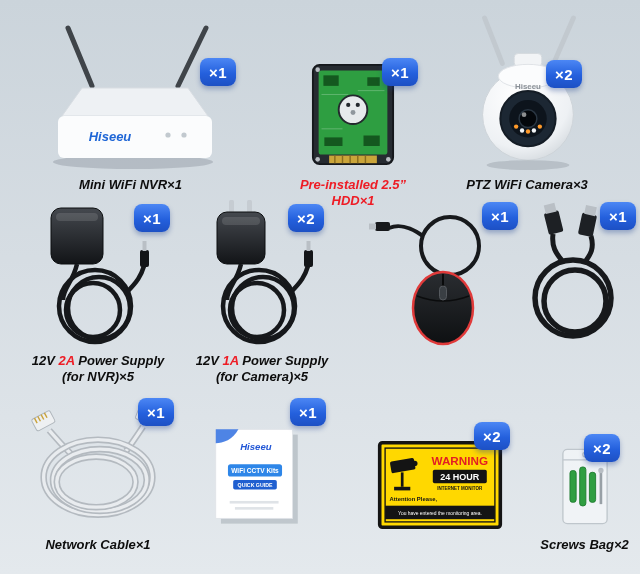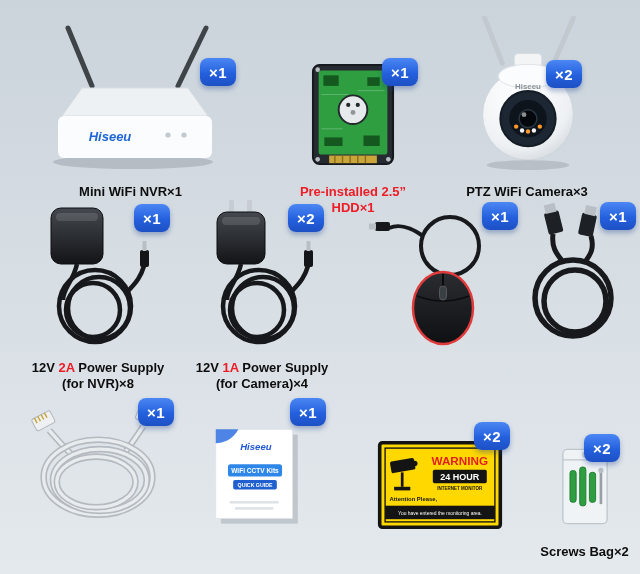--- a/index.html
+++ b/index.html
@@ -12,22 +12,22 @@
   .art{position:relative;width:100%;display:flex;justify-content:center;align-items:flex-start;}
   .badge{
     position:absolute;width:36px;height:28px;border-radius:8px;
     background:linear-gradient(180deg,#4c87f4 0%,#2460dd 55%,#1d50c4 100%);
     color:#fff;font-weight:bold;font-size:15px;
     display:flex;align-items:center;justify-content:center;
     box-shadow:0 3px 5px rgba(25,60,140,.35);
     letter-spacing:.5px;
   }
   .label{
-    margin-top:12px;font-size:13px;font-weight:600;color:#0d0d0d;
-    text-align:center;line-height:1.25;width:100%;
+    margin-top:5px;font-size:13px;font-weight:600;color:#0d0d0d;
+    text-align:center;line-height:1.25;width:100%;font-style:italic;
   }
   .label .red,.label.red{color:#ee1c25;}
   .label.red{font-weight:700;}
   svg{display:block;}
   svg text{font-family:"Liberation Sans",sans-serif;}
 </style>
 </head>
 <body>
 
 <div class="stage">
@@ -127,21 +127,21 @@
         <path d="M54,66 C50,84 40,90 40,102" stroke="#16181b" stroke-width="4.5" fill="none"></path>
         <circle cx="72" cy="108" r="36" stroke="#16181b" stroke-width="4.5" fill="none"></circle>
         <circle cx="76" cy="110" r="31" stroke="#16181b" stroke-width="4.5" fill="none"></circle>
         <circle cx="70" cy="112" r="27" stroke="#16181b" stroke-width="4.5" fill="none"></circle>
         <path d="M104,94 C114,84 118,78 121,68" stroke="#16181b" stroke-width="4.5" fill="none"></path>
         <rect x="117" y="52" width="9" height="17" rx="2" fill="#131518"></rect>
         <rect x="119.5" y="43" width="4" height="10" fill="#b9bfc5"></rect>
       </svg>
       <div class="badge" style="left:116px;top:6px;">×1</div>
     </div>
-    <div class="label"><span>12V </span><span class="red">2A</span><span> Power Supply</span><br><span>(for NVR)×8</span></div>
+    <div class="label"><span>12V </span><span class="red">2A</span><span> Power Supply</span><br><span>(for NVR)×5</span></div>
   </div>
 
   <div class="item" style="left:182px;top:198px;width:160px;">
     <div class="art" style="height:150px;">
       <svg width="150" height="150" viewBox="0 0 150 150">
         <defs>
           <linearGradient id="psuGradB" x1="0" y1="0" x2="0" y2="1">
             <stop offset="0%" stop-color="#45494f"></stop>
             <stop offset="100%" stop-color="#121417"></stop>
           </linearGradient>
@@ -153,21 +153,21 @@
         <path d="M54,66 C50,84 40,90 40,102" stroke="#16181b" stroke-width="4.5" fill="none"></path>
         <circle cx="72" cy="108" r="36" stroke="#16181b" stroke-width="4.5" fill="none"></circle>
         <circle cx="76" cy="110" r="31" stroke="#16181b" stroke-width="4.5" fill="none"></circle>
         <circle cx="70" cy="112" r="27" stroke="#16181b" stroke-width="4.5" fill="none"></circle>
         <path d="M104,94 C114,84 118,78 121,68" stroke="#16181b" stroke-width="4.5" fill="none"></path>
         <rect x="117" y="52" width="9" height="17" rx="2" fill="#131518"></rect>
         <rect x="119.5" y="43" width="4" height="10" fill="#b9bfc5"></rect>
       </svg>
       <div class="badge" style="left:106px;top:6px;">×2</div>
     </div>
-    <div class="label"><span>12V </span><span class="red">1A</span><span> Power Supply</span><br><span>(for Camera)×4</span></div>
+    <div class="label"><span>12V </span><span class="red">1A</span><span> Power Supply</span><br><span>(for Camera)×5</span></div>
   </div>
 
   <div class="item" style="left:365px;top:198px;width:150px;">
     <div class="art" style="height:150px;">
       <svg width="150" height="150" viewBox="0 0 150 150">
         <defs>
           <linearGradient id="mouseGrad" x1="0" y1="0" x2="0" y2="1">
             <stop offset="0%" stop-color="#2a2d31"></stop>
             <stop offset="100%" stop-color="#0e1012"></stop>
           </linearGradient>
@@ -229,20 +229,21 @@
         <path d="M128,26 C120,38 116,44 110,52" stroke="#e9ecef" stroke-width="3.5" fill="none"></path>
         <ellipse cx="80" cy="80" rx="58" ry="40" stroke="#b4bac0" stroke-width="7" fill="none"></ellipse>
         <ellipse cx="80" cy="80" rx="58" ry="40" stroke="#e9ecef" stroke-width="3.5" fill="none"></ellipse>
         <ellipse cx="82" cy="83" rx="50" ry="33" stroke="#b4bac0" stroke-width="7" fill="none"></ellipse>
         <ellipse cx="82" cy="83" rx="50" ry="33" stroke="#e9ecef" stroke-width="3.5" fill="none"></ellipse>
         <ellipse cx="78" cy="85" rx="42" ry="27" stroke="#b4bac0" stroke-width="7" fill="none"></ellipse>
         <ellipse cx="78" cy="85" rx="42" ry="27" stroke="#e9ecef" stroke-width="3.5" fill="none"></ellipse>
       </svg>
       <div class="badge" style="left:120px;top:2px;">×1</div>
     </div>
+    <div class="label">Network Cable×1</div>
   </div>
 
   <div class="item" style="left:190px;top:396px;width:130px;">
     <div class="art" style="height:136px;">
       <svg width="96" height="105" viewBox="0 0 110 120" style="margin-top:28px">
         <rect x="16" y="12" width="88" height="102" fill="rgba(130,140,150,0.35)"></rect>
         <rect x="10" y="6" width="88" height="102" fill="#ffffff" stroke="#e0e4e8"></rect>
         <path d="M10,6 h26 C30,18 18,22 10,22 Z" fill="#2f6fe0" opacity="0.85"></path>
         <text x="56" y="30" text-anchor="middle" font-size="11" font-weight="bold" font-style="italic" fill="#2257d6">Hiseeu</text>
         <rect x="24" y="46" width="62" height="14" rx="3" fill="#2e86e8"></rect>

